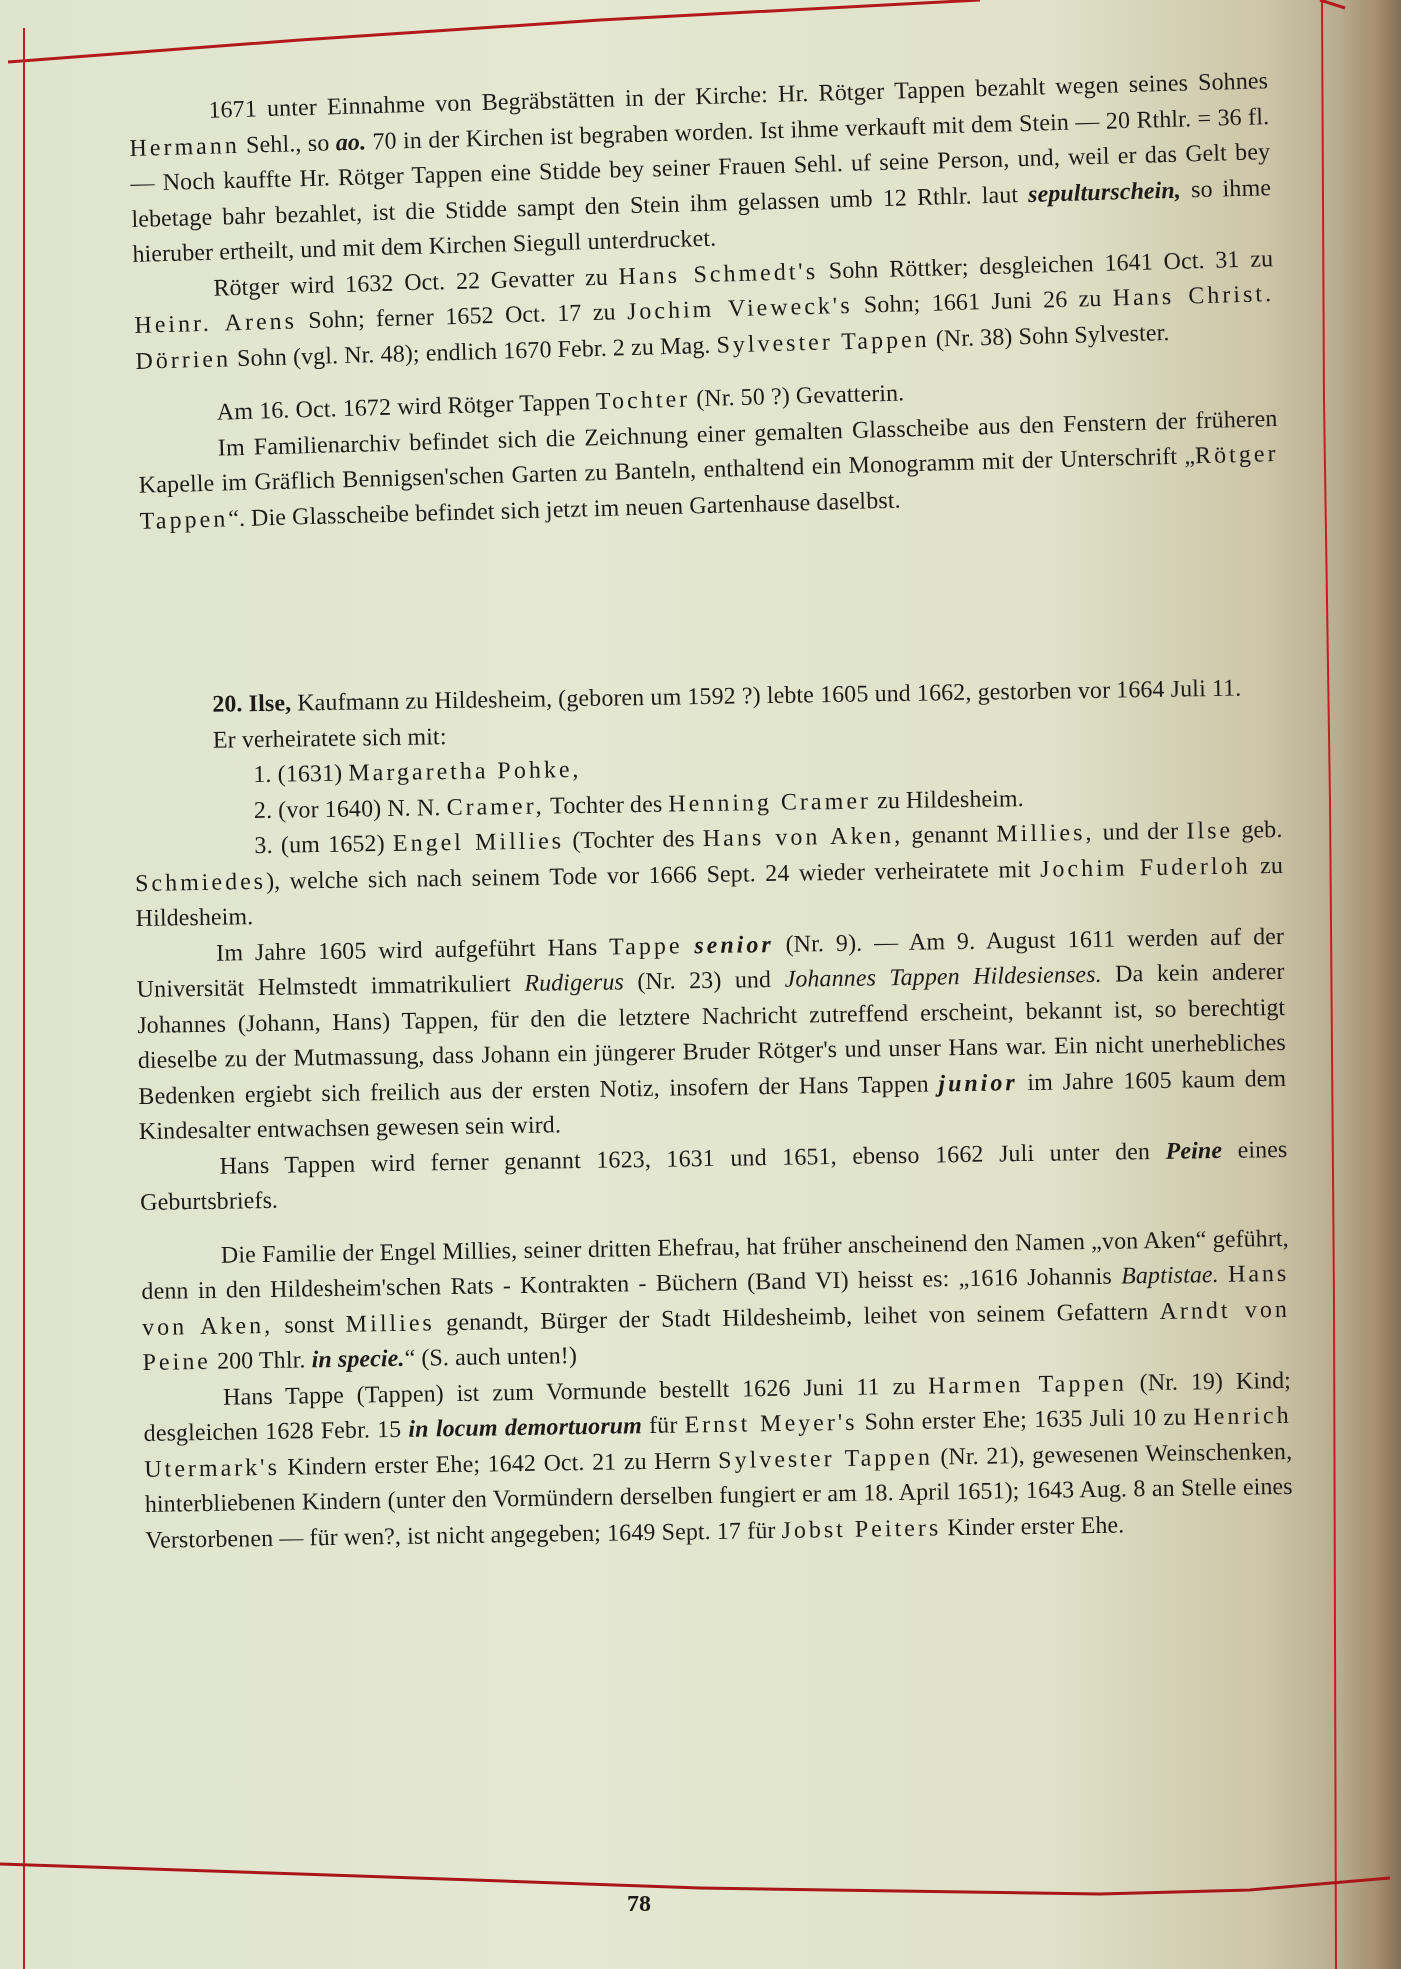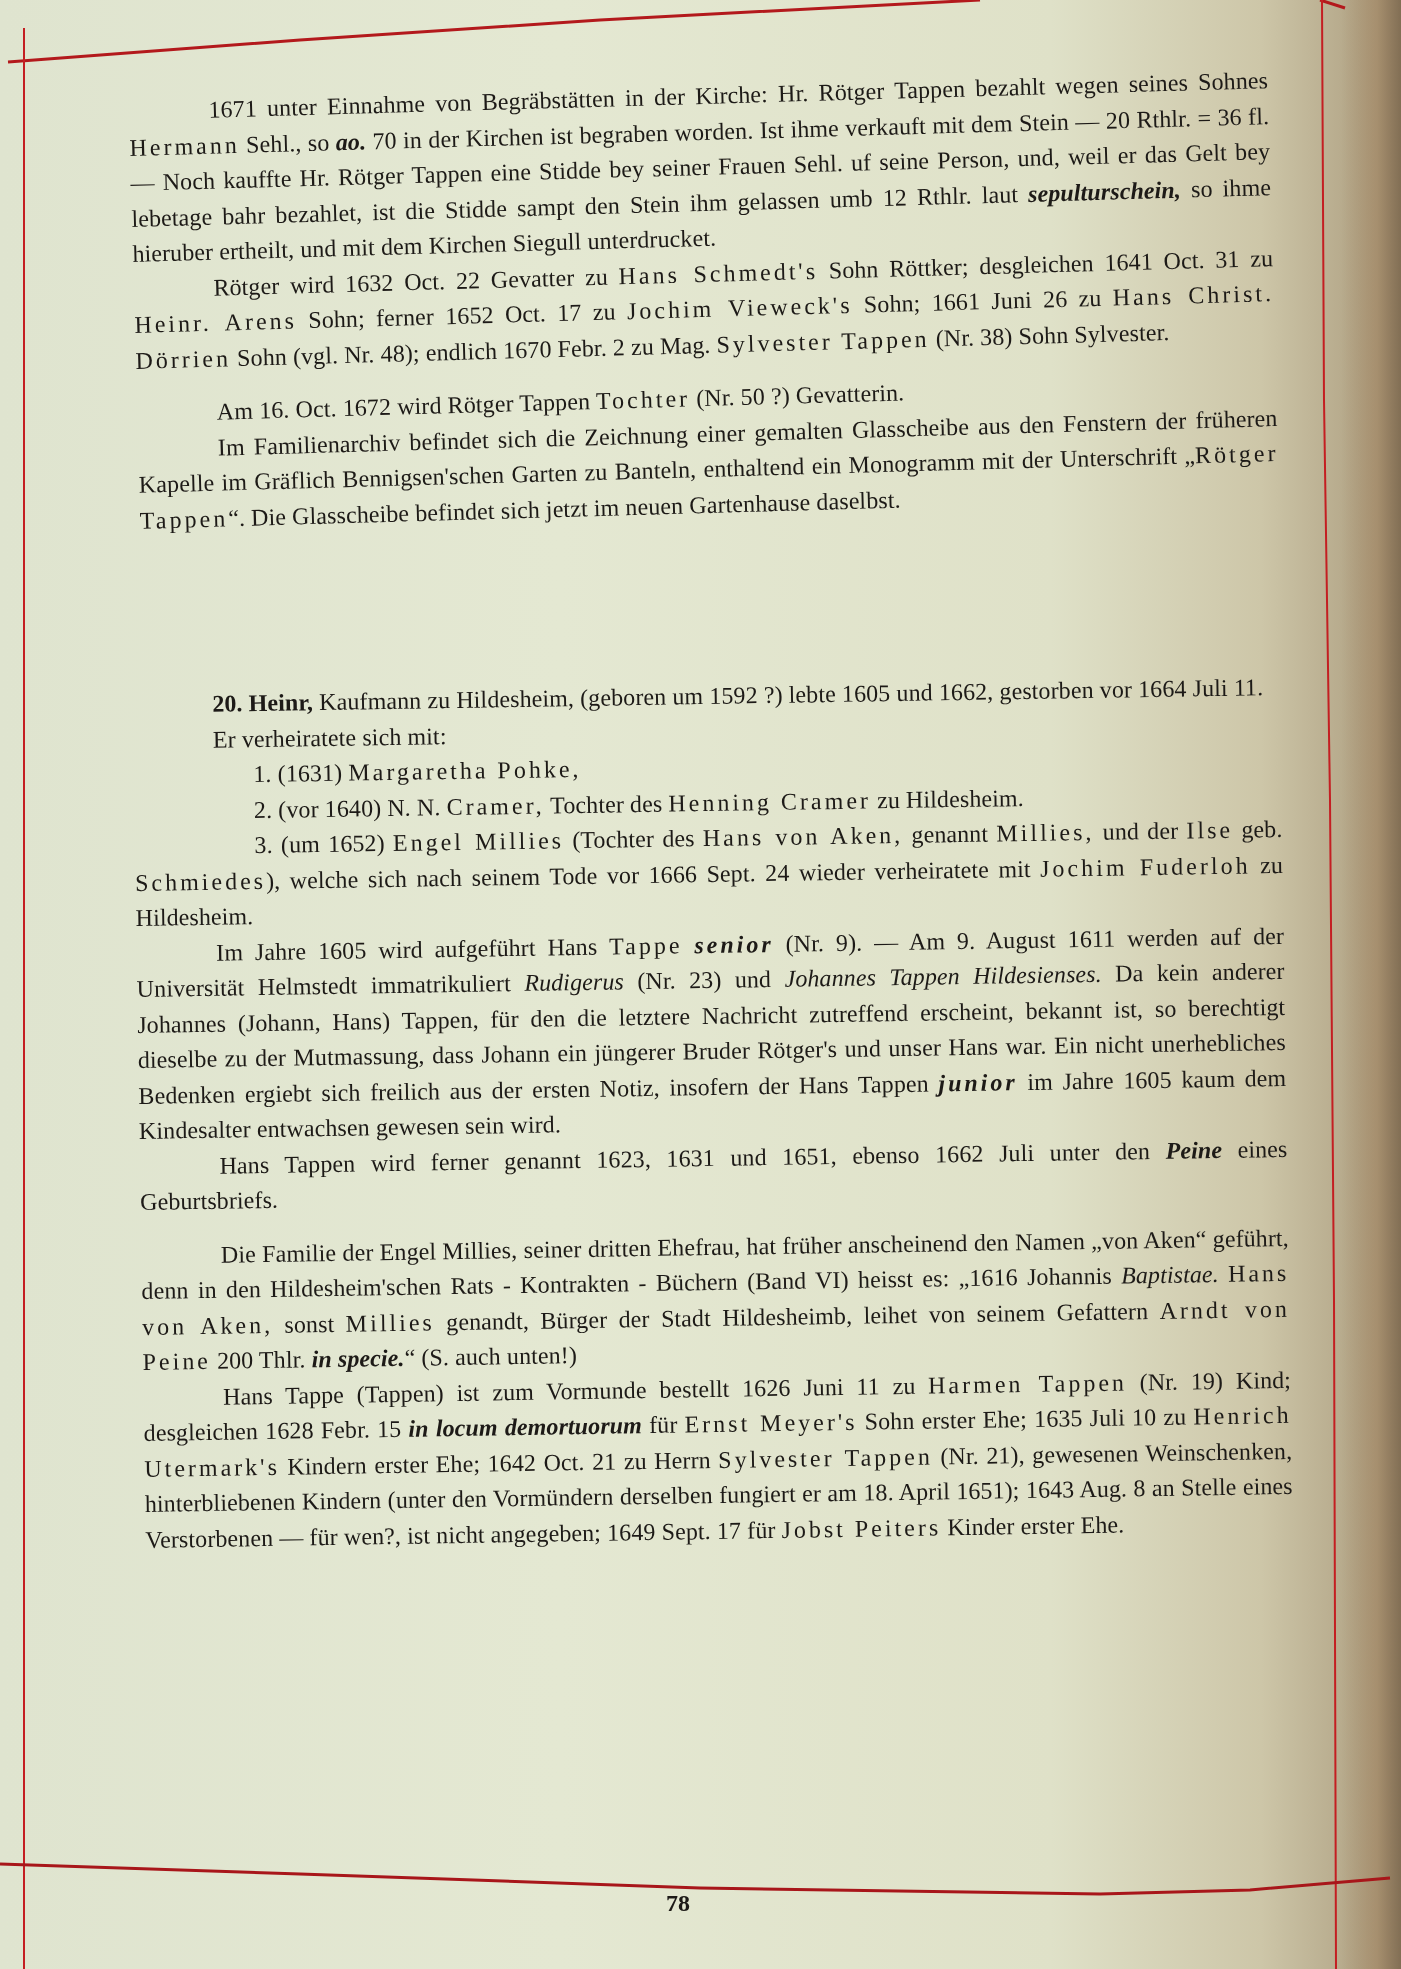--- a/index.html
+++ b/index.html
@@ -24,21 +24,21 @@
   .content.lower { transform: rotate(-0.9deg); top: 688px; left: 132px; width: 1148px; }
   p { margin: 0; text-align: justify; text-align-last: left; }
   .indent { text-indent: 80px; }
   .gap { margin-top: 18px; }
   .sp { letter-spacing: 3px; }
   .i { font-style: italic; }
   .b { font-weight: bold; }
   .list-item { padding-left: 120px; }
 
   .page-number {
-    position: absolute; left: 666px; top: 1890px; font-size: 24px;
+    position: absolute; left: 627px; top: 1890px; font-size: 24px;
     font-family: "Liberation Serif", serif; font-weight: bold;
   }
 </style>
 </head>
 <body>
 
 <div class="page-edge-right"></div>
 
 <svg class="frame" viewBox="0 0 1401 1969">
 
@@ -53,21 +53,21 @@
 </svg>
 
 <div class="content">
   <p class="indent"><span>1671 unter Einnahme von Begräbstätten in der Kirche: Hr. Rötger Tappen bezahlt wegen seines Sohnes </span><span class="sp">Hermann</span><span> Sehl., so </span><span class="i b">ao.</span><span> 70 in der Kirchen ist begraben worden. Ist ihme verkauft mit dem Stein — 20 Rthlr. = 36 fl. — Noch kauffte Hr. Rötger Tappen eine Stidde bey seiner Frauen Sehl. uf seine Person, und, weil er das Gelt bey lebetage bahr bezahlet, ist die Stidde sampt den Stein ihm gelassen umb 12 Rthlr. laut </span><span class="i b">sepulturschein,</span><span> so ihme hieruber ertheilt, und mit dem Kirchen Siegull unterdrucket.</span></p>
   <p class="indent"><span>Rötger wird 1632 Oct. 22 Gevatter zu </span><span class="sp">Hans Schmedt's</span><span> Sohn Röttker; desgleichen 1641 Oct. 31 zu </span><span class="sp">Heinr. Arens</span><span> Sohn; ferner 1652 Oct. 17 zu </span><span class="sp">Jochim Vieweck's</span><span> Sohn; 1661 Juni 26 zu </span><span class="sp">Hans Christ. Dörrien</span><span> Sohn (vgl. Nr. 48); endlich 1670 Febr. 2 zu Mag. </span><span class="sp">Sylvester Tappen</span><span> (Nr. 38) Sohn Sylvester.</span></p>
   <p class="indent gap"><span>Am 16. Oct. 1672 wird Rötger Tappen </span><span class="sp">Tochter</span><span> (Nr. 50 ?) Gevatterin.</span></p>
   <p class="indent"><span>Im Familienarchiv befindet sich die Zeichnung einer gemalten Glasscheibe aus den Fenstern der früheren Kapelle im Gräflich Bennigsen'schen Garten zu Banteln, enthaltend ein Monogramm mit der Unterschrift „</span><span class="sp">Rötger Tappen</span><span>“.  Die Glasscheibe befindet sich jetzt im neuen Gartenhause daselbst.</span></p>
 </div>
 
 <div class="content lower">
-  <p class="indent"><span class="b">20.</span> <span class="b">Heinr,</span><span> Kaufmann zu Hildesheim, (geboren um 1592 ?) lebte 1605 und 1662, gestorben vor 1664 Juli 11.</span></p>
+  <p class="indent"><span class="b">20.</span> <span class="b">Ilse,</span><span> Kaufmann zu Hildesheim, (geboren um 1592 ?) lebte 1605 und 1662, gestorben vor 1664 Juli 11.</span></p>
   <p class="indent">Er verheiratete sich mit:</p>
   <p class="list-item"><span>1. (1631) </span><span class="sp">Margaretha Pohke,</span></p>
   <p class="list-item"><span>2. (vor 1640) N. N. </span><span class="sp">Cramer,</span><span> Tochter des </span><span class="sp">Henning Cramer</span><span> zu Hildesheim.</span></p>
   <p class="indent" style="text-indent:120px"><span>3. (um 1652) </span><span class="sp">Engel Millies</span><span> (Tochter des </span><span class="sp">Hans von Aken,</span><span> genannt </span><span class="sp">Millies,</span><span> und der </span><span class="sp">Ilse</span><span> geb. </span><span class="sp">Schmiedes</span><span>), welche sich nach seinem Tode vor 1666 Sept. 24 wieder verheiratete mit </span><span class="sp">Jochim Fuderloh</span><span> zu Hildesheim.</span></p>
   <p class="indent"><span>Im Jahre 1605 wird aufgeführt Hans </span><span class="sp">Tappe</span> <span class="i b sp">senior</span><span> (Nr. 9). — Am 9. August 1611 werden auf der Universität Helmstedt immatrikuliert </span><span class="i">Rudigerus</span><span> (Nr. 23) und </span><span class="i">Johannes Tappen Hildesienses.</span><span>  Da kein anderer Johannes (Johann, Hans) Tappen, für den die letztere Nachricht zutreffend erscheint, bekannt ist, so berechtigt dieselbe zu der Mutmassung, dass Johann ein jüngerer Bruder Rötger's und unser Hans war.  Ein nicht unerhebliches Bedenken ergiebt sich freilich aus der ersten Notiz, insofern der Hans Tappen </span><span class="i b sp">junior</span><span> im Jahre 1605 kaum dem Kindesalter entwachsen gewesen sein wird.</span></p>
   <p class="indent"><span>Hans Tappen wird ferner genannt 1623, 1631 und 1651, ebenso 1662 Juli unter den </span><span class="i b">Peine</span><span> eines Geburtsbriefs.</span></p>
   <p class="indent gap"><span>Die Familie der Engel Millies, seiner dritten Ehefrau, hat früher anscheinend den Namen „von Aken“ geführt, denn in den Hildesheim'schen Rats - Kontrakten - Büchern (Band VI) heisst es: „1616 Johannis </span><span class="i">Baptistae.</span><span> </span><span class="sp">Hans von Aken,</span><span> sonst </span><span class="sp">Millies</span><span> genandt, Bürger der Stadt Hildesheimb, leihet von seinem Gefattern </span><span class="sp">Arndt von Peine</span><span> 200 Thlr. </span><span class="i b">in specie.</span><span>“  (S. auch unten!)</span></p>
   <p class="indent"><span>Hans Tappe (Tappen) ist zum Vormunde bestellt 1626 Juni 11 zu </span><span class="sp">Harmen Tappen</span><span> (Nr. 19) Kind; desgleichen 1628 Febr. 15 </span><span class="i b">in locum demortuorum</span><span> für </span><span class="sp">Ernst Meyer's</span><span> Sohn erster Ehe; 1635 Juli 10 zu </span><span class="sp">Henrich Utermark's</span><span> Kindern erster Ehe; 1642 Oct. 21 zu Herrn </span><span class="sp">Sylvester Tappen</span><span> (Nr. 21), gewesenen Weinschenken, hinterbliebenen Kindern (unter den Vormündern derselben fungiert er am 18. April 1651); 1643 Aug. 8 an Stelle eines Verstorbenen — für wen?, ist nicht angegeben; 1649 Sept. 17 für </span><span class="sp">Jobst Peiters</span><span> Kinder erster Ehe.</span></p>
 </div>
 

